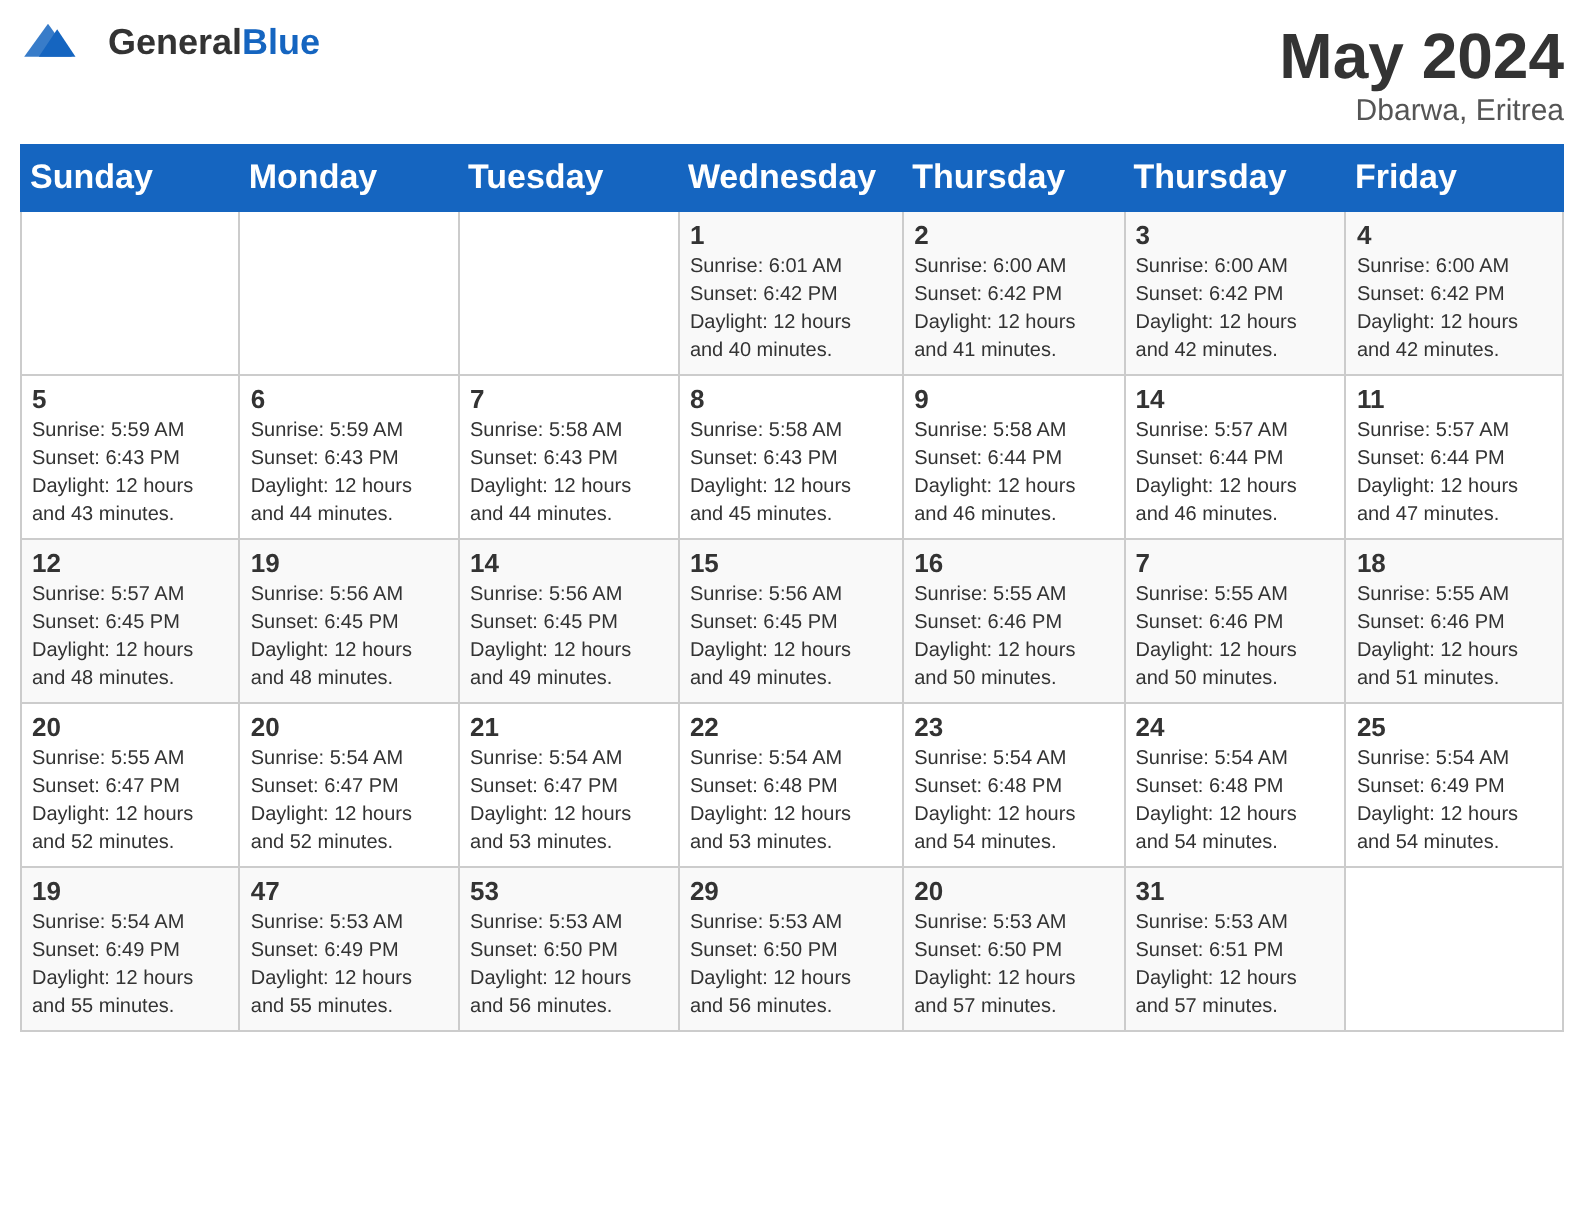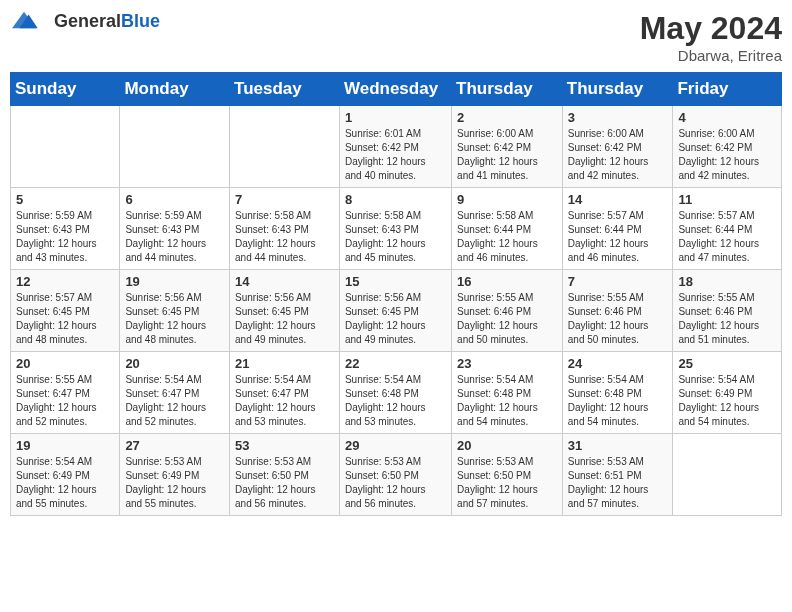--- a/index.html
+++ b/index.html
@@ -310,21 +310,21 @@
       </tr>
       <tr>
         <td>
           <span class="day-num">19</span>
           <div class="day-info" style="white-space: pre-line;">Sunrise: 5:54 AM
 Sunset: 6:49 PM
 Daylight: 12 hours
 and 55 minutes.</div>
         </td>
         <td>
-          <span class="day-num">27</span>
+          <span class="day-num">47</span>
           <div class="day-info" style="white-space: pre-line;">Sunrise: 5:53 AM
 Sunset: 6:49 PM
 Daylight: 12 hours
 and 55 minutes.</div>
         </td>
         <td>
           <span class="day-num">53</span>
           <div class="day-info" style="white-space: pre-line;">Sunrise: 5:53 AM
 Sunset: 6:50 PM
 Daylight: 12 hours

